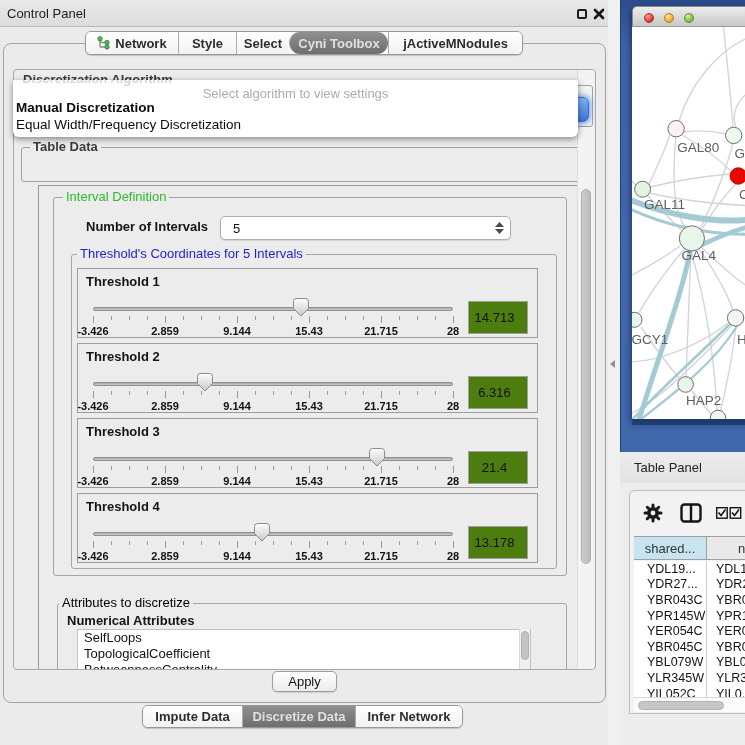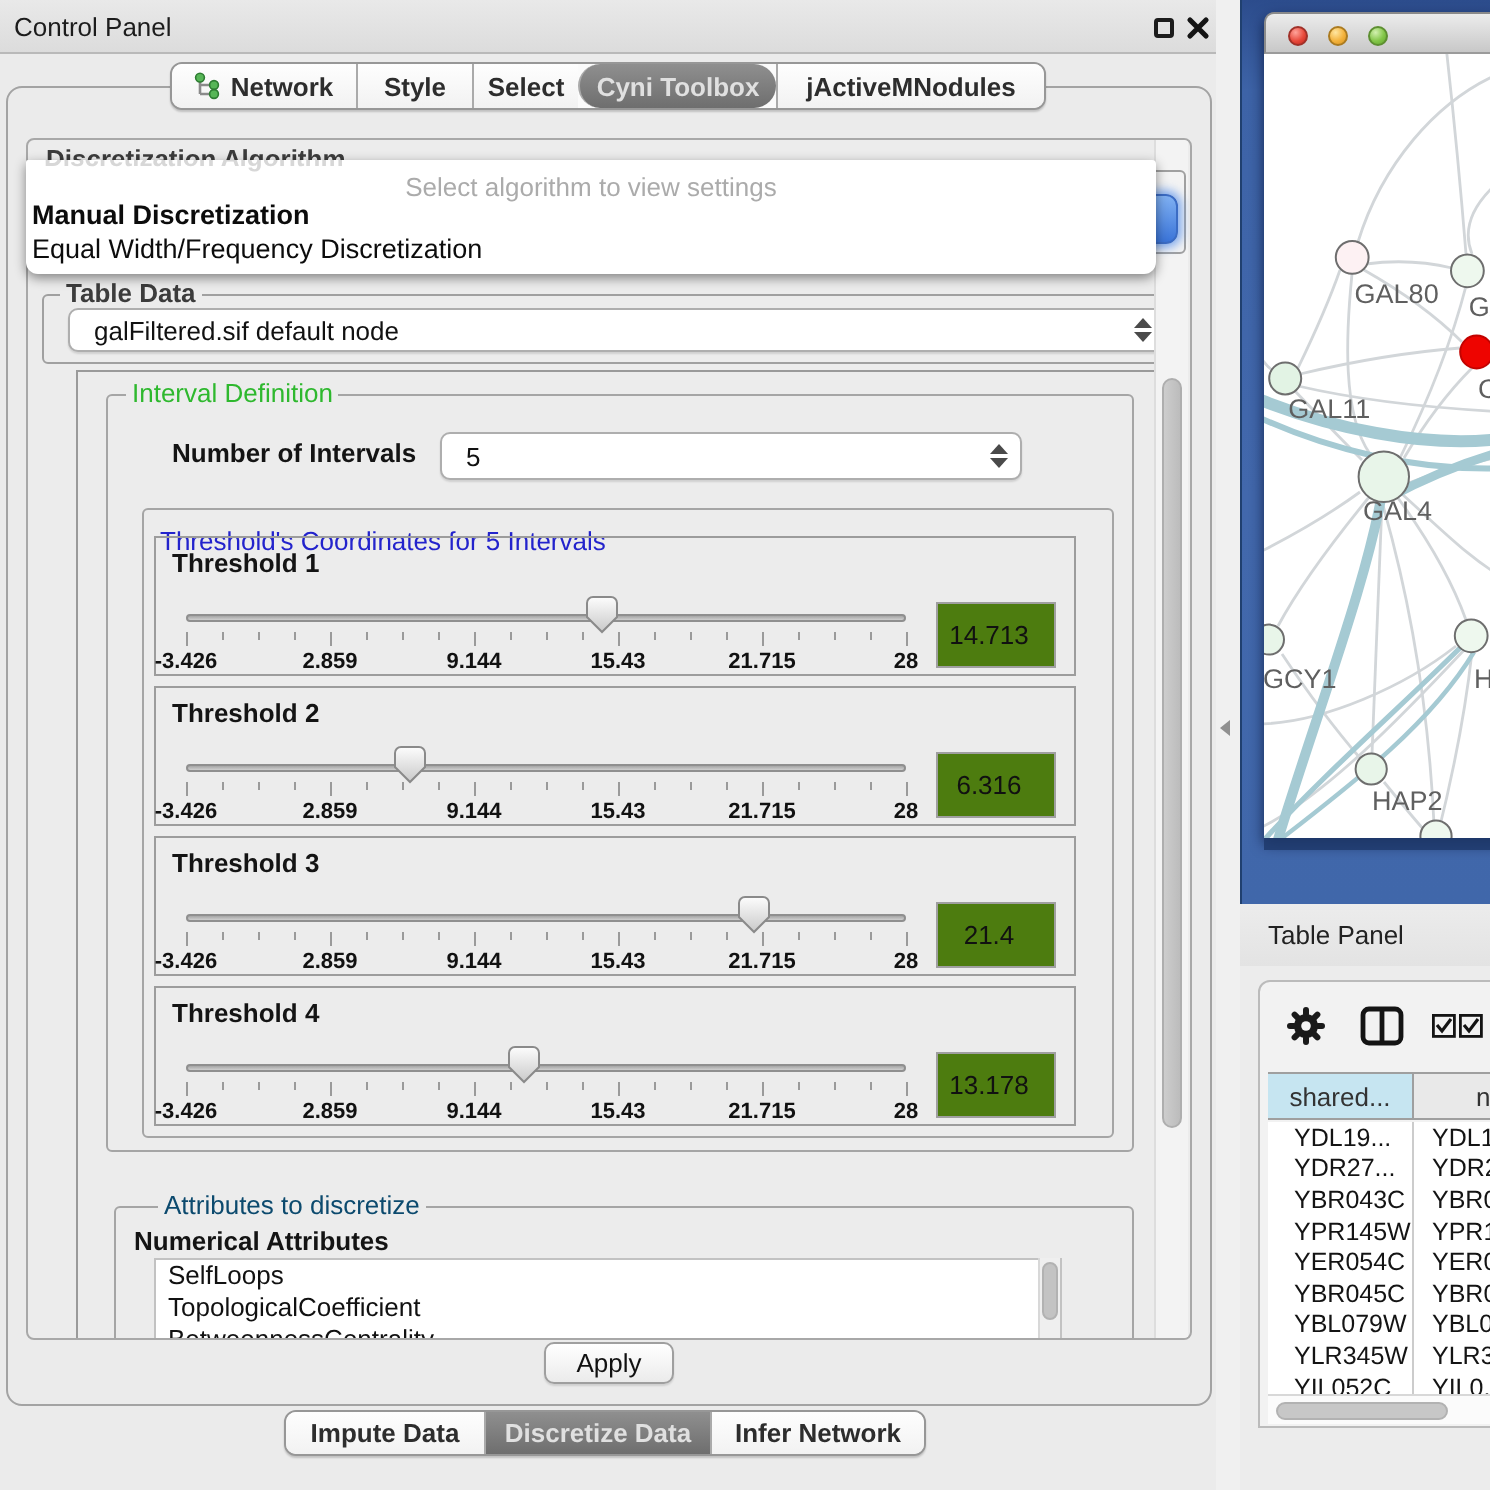--- a/index.html
+++ b/index.html
@@ -169,52 +169,41 @@
     <div style="position:absolute;left:9px;top:2px;font-weight:bold;font-size:13px;color:#3c3c3c;z-index:2;">Discretization Algorithm</div>
     <div class="abs focusbtn">
       <svg width="30" height="23" viewBox="0 0 30 23">
         <path d="M15,5 L18,9 H12 Z" fill="#ffffff"></path>
           <path d="M15,18 L12,14 H18 Z" fill="#ffffff"></path>
       </svg>
     </div>
 
     <div class="groupbox" style="left:7px;top:77px;width:563px;height:35px;"></div>
     <div style="position:absolute;left:16px;top:69px;font-weight:bold;font-size:13px;color:#3c3c3c;background:#ececec;padding:0 3px;z-index:3;">Table Data</div>
-    <div class="combo" style="left:20px;top:84px;width:549px;height:22px;">
-      <span class="cval">galFiltered.sif default node</span>
-      <span class="carr">
-        <svg width="9" height="5">
-            <path d="M4.5,0 L9,5 H0 Z" fill="#4a4a4a"></path>
-          </svg>
-        <svg width="9" height="5">
-            <path d="M4.5,5 L0,0 H9 Z" fill="#4a4a4a"></path>
-          </svg>
-      </span>
-    </div>
 
     <div style="position:absolute;left:24px;top:115px;width:540px;height:560px;border:1px solid #9a9a9a;"></div>
 
     <div class="groupbox" style="left:39px;top:127px;width:514px;height:379px;border-color:#a5a5a5;"></div>
     <div class="grouptitle" style="left: 49px; top: 119px; color: rgb(46, 184, 46);" id="ivtitle">Interval Definition</div>
 
     <div style="position:absolute;left:72px;top:149px;font-weight:bold;font-size:13px;color:#141414;">Number of Intervals</div>
     <div class="combo" style="left:206px;top:146px;width:291px;height:24px;">
       <span class="cval">5</span>
       <span class="carr">
         <svg width="9" height="5">
             <path d="M4.5,0 L9,5 H0 Z" fill="#4a4a4a"></path>
           </svg>
         <svg width="9" height="5">
             <path d="M4.5,5 L0,0 H9 Z" fill="#4a4a4a"></path>
           </svg>
       </span>
     </div>
 
     <div class="groupbox" style="left:57px;top:184px;width:486px;height:315px;border-color:#a5a5a5;"></div>
-    <div class="grouptitle" style="left: 63px; top: 176px; color: rgb(35, 35, 204); margin-top: 17px;" id="thtitle">Threshold's Coordinates for 5 Intervals</div>
+    <div class="grouptitle" style="left: 63px; top: 176px; color: rgb(35, 35, 204);" id="thtitle">Threshold's Coordinates for 5 Intervals</div>
 
     <div id="thresholds">
         <div class="thpanel" style="top: 198px;">
           <div class="thlabel">Threshold 1</div>
           <div class="track"></div>
           <span class="tick" style="left: 15px; top: 47px; height: 7px;"></span>
           <span class="tick" style="left: 33px; top: 47px; height: 4px;"></span>
           <span class="tick" style="left: 51px; top: 47px; height: 4px;"></span>
           <span class="tick" style="left: 69px; top: 47px; height: 4px;"></span>
           <span class="tick" style="left: 87px; top: 47px; height: 7px;"></span>
@@ -370,21 +359,21 @@
                   <stop offset="1" stop-color="#c9c9c9"></stop>
                 </linearGradient>
               </defs>
               <path d="M3.5,0.5 H12.5 A3,3 0 0 1 15.5,3.5 V10.5 L8,18 L0.5,10.5 V3.5 A3,3 0 0 1 3.5,0.5 Z" fill="url(#thg3)" stroke="#8a8a8a" stroke-width="1"></path>
             </svg></div>
           <div class="valuebox">13.178</div>
         </div>
       </div>
 
     <div class="groupbox" style="left:43px;top:533px;width:510px;height:160px;border-color:#a5a5a5;"></div>
-    <div class="grouptitle" style="left: 65px; top: 525px; color: #0c4a6e;" id="attrtitle">Attributes to discretize</div>
+    <div class="grouptitle" style="left: 45px; top: 525px; color: #000000;" id="attrtitle">Attributes to discretize</div>
     <div style="position:absolute;left:53px;top:543px;font-weight:bold;font-size:13px;color:#141414;">Numerical Attributes</div>
     <div class="attrlist" style="left:63px;top:559px;width:454px;height:52px;" id="attrlist">
         <div class="item">SelfLoops</div>
         <div class="item">TopologicalCoefficient</div>
         <div class="item">BetweennessCentrality</div>
       </div>
     <div class="attrsb" style="left:505px;top:559px;height:52px;">
       <span class="t" style="top:2px;height:29px;"></span>
     </div>
 

